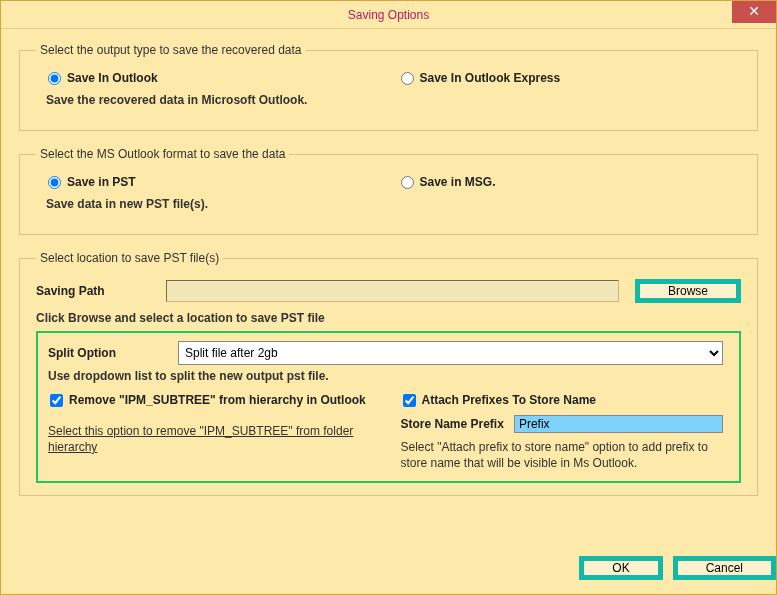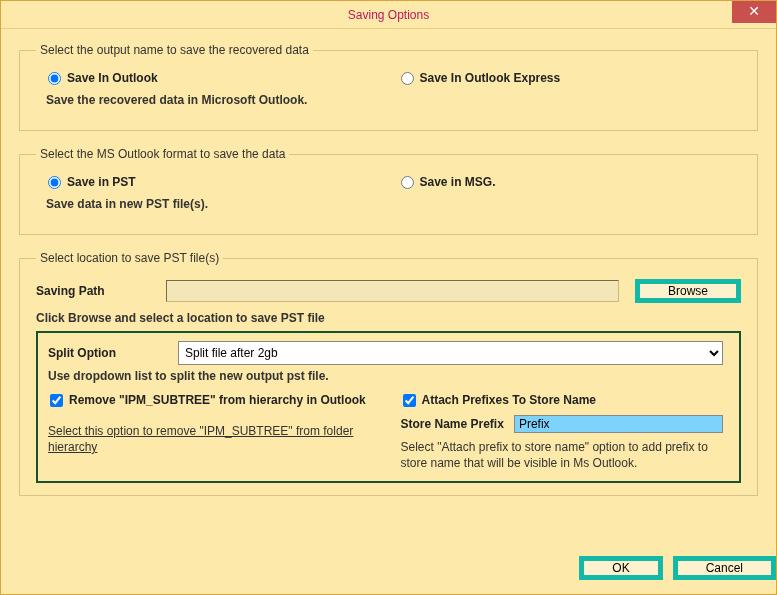--- a/index.html
+++ b/index.html
@@ -83,21 +83,21 @@
     flex: 1; height: 24px;
     background: #fff; border: 1px solid #888;
     font-size: 12px; padding: 0 2px;
     font-family: inherit;
   }
   .chk-line { display: flex; align-items: center; margin-bottom: 6px; }
   .chk-line input[type=checkbox] { margin: 0 6px 0 2px; }
   .chk-line label { font-weight: bold; color: #222; }
   .sub-desc { color: #333; font-size: 12px; line-height: 1.35; }
   .highlight-box {
-    border: 2px solid #14532d;
+    border: 2px solid #22c55e;
     padding: 8px 16px 10px 10px;
     margin-top: 6px;
   }
   .two-col { display: flex; gap: 30px; }
   .two-col .left, .two-col .right { flex: 1; }
   .prefix-row { display: flex; align-items: center; gap: 10px; margin: 8px 0 6px 0; }
   .prefix-row .lbl { font-weight: bold; color: #222; white-space: nowrap; }
   .prefix-row input {
     flex: 1; height: 18px; background: #7dd3fc;
     border: 1px solid #888; padding: 0 4px; font-size: 12px;
@@ -118,21 +118,21 @@
 <div class="window">
 
   <div class="titlebar">
     <div class="title">Saving Options</div>
     <div class="close-btn">✕</div>
   </div>
 
   <div class="content">
 
     <fieldset class="group" id="fs-output">
-      <legend>Select the output name to save the recovered data</legend>
+      <legend>Select the output type to save the recovered data</legend>
       <div class="row">
         <div class="col">
           <div class="radio-line">
             <input type="radio" name="out" id="r-outlook" checked="" style="">
             <label for="r-outlook">Save In Outlook</label>
           </div>
           <div class="desc">Save the recovered data in Microsoft Outlook.</div>
         </div>
         <div class="col">
           <div class="radio-line">

